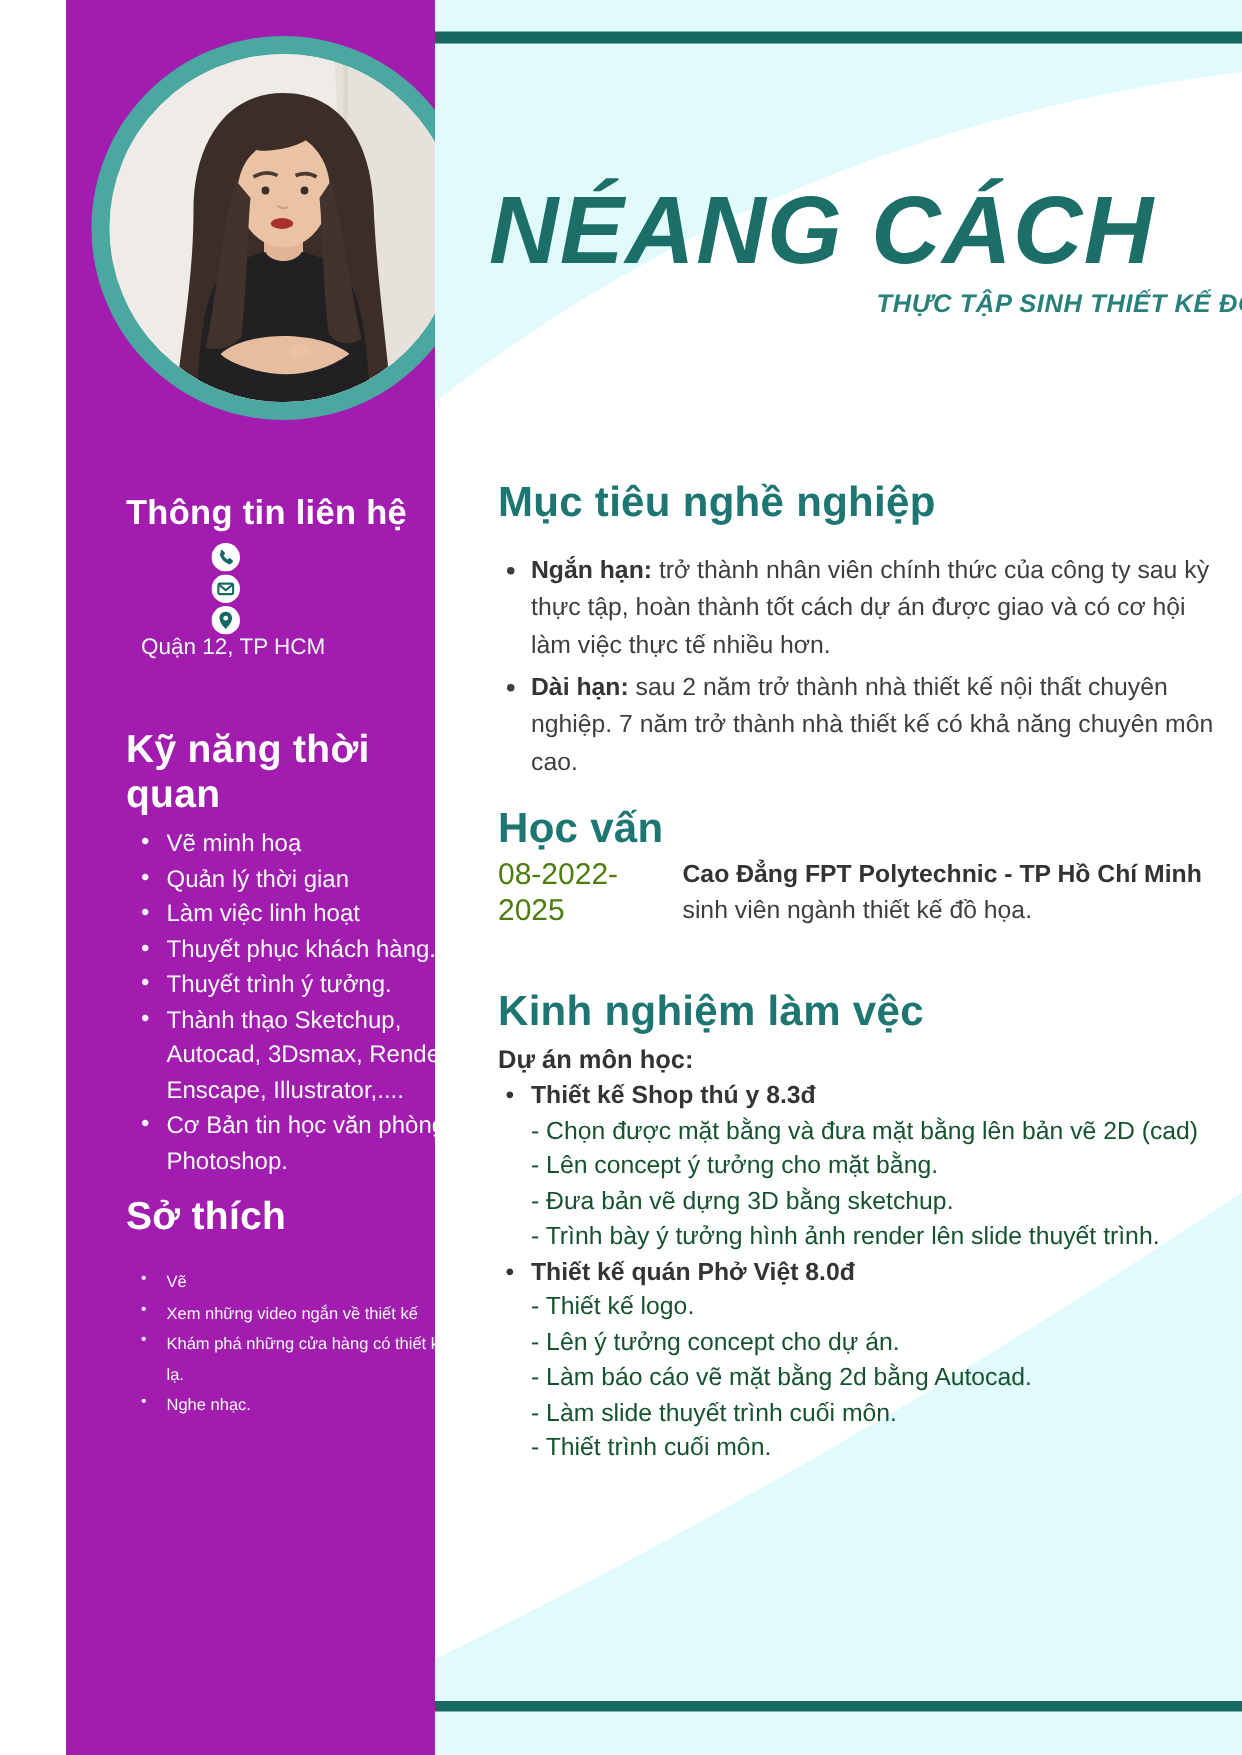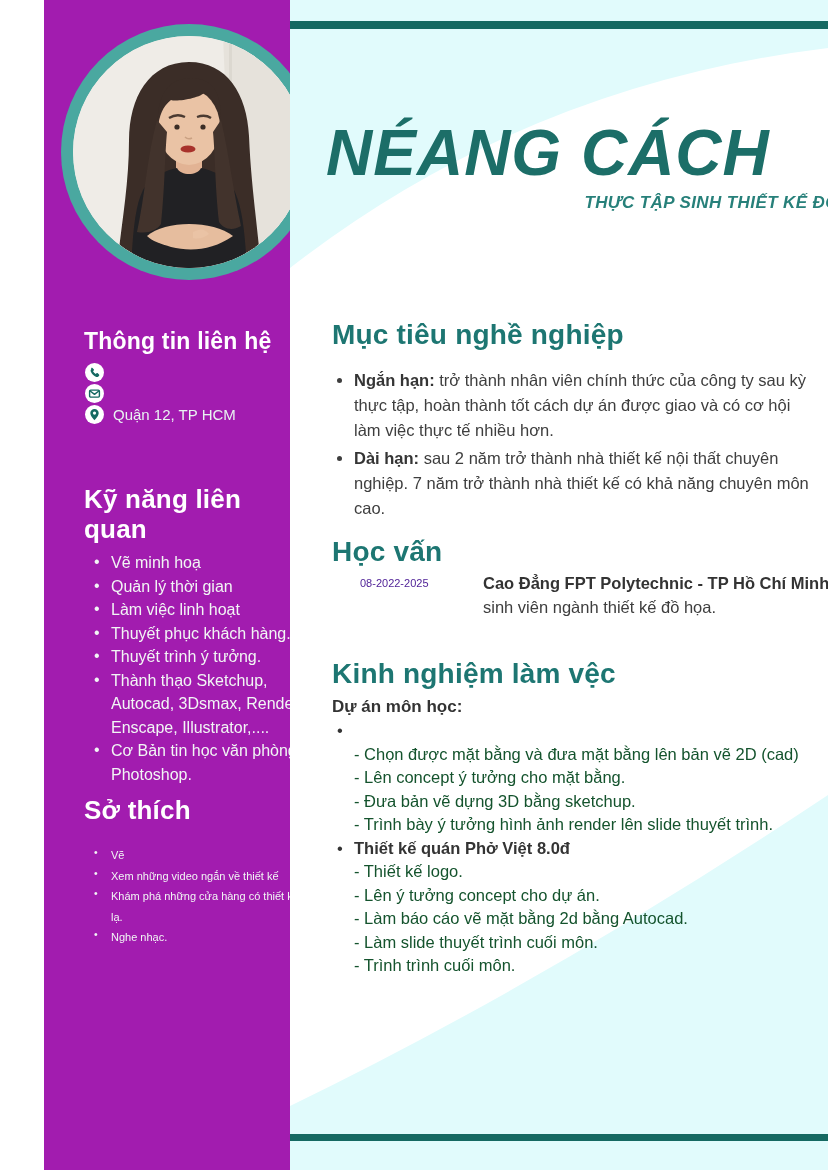--- a/index.html
+++ b/index.html
@@ -20,21 +20,21 @@
     display:flex; align-items:center; justify-content:center;
   }
   .photo {
     width:232px; height:232px; border-radius:50%; overflow:hidden; background:#efece7;
   }
   .side-h2 {
     color:#ffffff; font-weight:600; letter-spacing:0.2px;
   }
   .contact-title { position:absolute; left:40px; top:328px; font-size:23px; }
   .contact-list { position:absolute; left:41px; top:362px; list-style:none; }
-  .contact-list li { display:flex; align-items:center; height:21px; }
+  .contact-list li { display:flex; align-items:center; height:21px;flex-direction:column; }
   .cicon { width:19px; height:19px; flex:0 0 19px; }
   .contact-label { margin-left:9px; font-size:15px; color:#e9f3f2; }
   .skills-title {
     position:absolute; left:40px; top:484px; font-size:26px; line-height:1.17; width:205px;
   }
   .side-list { list-style:none; color:#f2f6f5; }
   .side-list li { position:relative; padding-left:21px; }
   .side-list li::before {
     content:"•"; position:absolute; left:4px; top:-1px; font-size:1em; color:#f2f6f5;
   }
@@ -65,21 +65,21 @@
   .section { position:absolute; left:42px; width:486px; color:#3e3e3e; }
   .section h2 {
     font-size:28px; line-height:34px; font-weight:600; color:#1d7672; letter-spacing:0.2px;
   }
   .objective { top:318px; }
   .objective ul { margin-top:16px; list-style:disc; padding-left:22px; }
   .objective li { font-size:16.5px; line-height:25px; margin-bottom:3px; }
   .lead { font-weight:700; color:#353535; }
   .education { top:535px; }
   .edu-row { display:flex; margin-top:2px; }
-  .edu-period { flex:0 0 123px; font-size:11px; line-height:24px; color:#4c1d95;margin-left:28px; }
+  .edu-period { flex:0 0 123px; font-size:20px; line-height:24px; color:#4d7c0f; }
   .edu-school { font-size:16.5px; line-height:24px; font-weight:700; color:#333333; white-space:nowrap; }
   .edu-detail { font-size:16.5px; line-height:24px; color:#3e3e3e; }
   .experience { top:657px; }
   .exp-label { margin-top:4px; font-size:17px; line-height:24px; font-weight:700; color:#333333; }
   .proj-name { display:flex; font-size:16.5px; line-height:23.5px; font-weight:700; color:#343434; }
   .proj-name .dot { width:22px; text-align:left; padding-left:5px; font-weight:400; }
   .task { margin-left:22px; font-size:16.5px; line-height:23.5px; white-space:nowrap; color:#14532d; }
 </style>
 </head>
 <body>
@@ -147,21 +147,21 @@
       <li>
         <svg class="cicon" viewBox="0 0 19 19">
           <circle cx="9.5" cy="9.5" r="9.5" fill="#ffffff"></circle>
           <path d="M9.5,3.9 c-2.35,0 -4.2,1.85 -4.2,4.2 c0,3.1 4.2,7.2 4.2,7.2 s4.2,-4.1 4.2,-7.2 c0,-2.35 -1.85,-4.2 -4.2,-4.2 Z" fill="#156962"></path>
           <circle cx="9.5" cy="8.1" r="1.6" fill="#ffffff"></circle>
         </svg>
         <span class="contact-label">Quận 12, TP HCM</span>
       </li>
     </ul>
 
-    <h2 class="side-h2 skills-title">Kỹ năng liên quan</h2>
+    <h2 class="side-h2 skills-title">Kỹ năng thời quan</h2>
     <ul class="side-list skills-list">
       <li>Vẽ minh hoạ</li>
       <li>Quản lý thời gian</li>
       <li>Làm việc linh hoạt</li>
       <li>Thuyết  phục khách hàng.</li>
       <li>Thuyết trình ý tưởng.</li>
       <li>Thành thạo Sketchup, Autocad, 3Dsmax, Render Enscape, Illustrator,....</li>
       <li>Cơ Bản tin học văn phòng, Photoshop.</li>
     </ul>
 
@@ -208,33 +208,34 @@
       </div>
     </section>
 
     <section class="section experience">
       <h2>Kinh nghiệm làm vệc</h2>
       <div class="exp-label">Dự án môn học:</div>
 
       <div>
         <div class="proj-name">
           <span class="dot">•</span>
+          <span>Thiết kế Shop thú y 8.3đ</span>
         </div>
         <div class="task">- Chọn được mặt bằng và đưa mặt bằng lên bản vẽ 2D (cad)</div>
         <div class="task">- Lên concept ý tưởng cho mặt bằng.</div>
         <div class="task">- Đưa bản vẽ dựng 3D bằng sketchup.</div>
         <div class="task">- Trình bày ý tưởng hình ảnh render lên slide thuyết trình.</div>
       </div>
 
       <div>
         <div class="proj-name">
           <span class="dot">•</span>
           <span>Thiết kế quán Phở Việt 8.0đ</span>
         </div>
         <div class="task">- Thiết kế logo.</div>
         <div class="task">- Lên ý tưởng concept cho dự án.</div>
         <div class="task">- Làm báo cáo vẽ mặt bằng 2d bằng Autocad.</div>
         <div class="task">- Làm slide thuyết trình cuối môn.</div>
-        <div class="task">- Trình trình cuối môn.</div>
+        <div class="task">- Thiết trình cuối môn.</div>
       </div>
     </section>
   </main>
 </div>
 
 </body></html>

